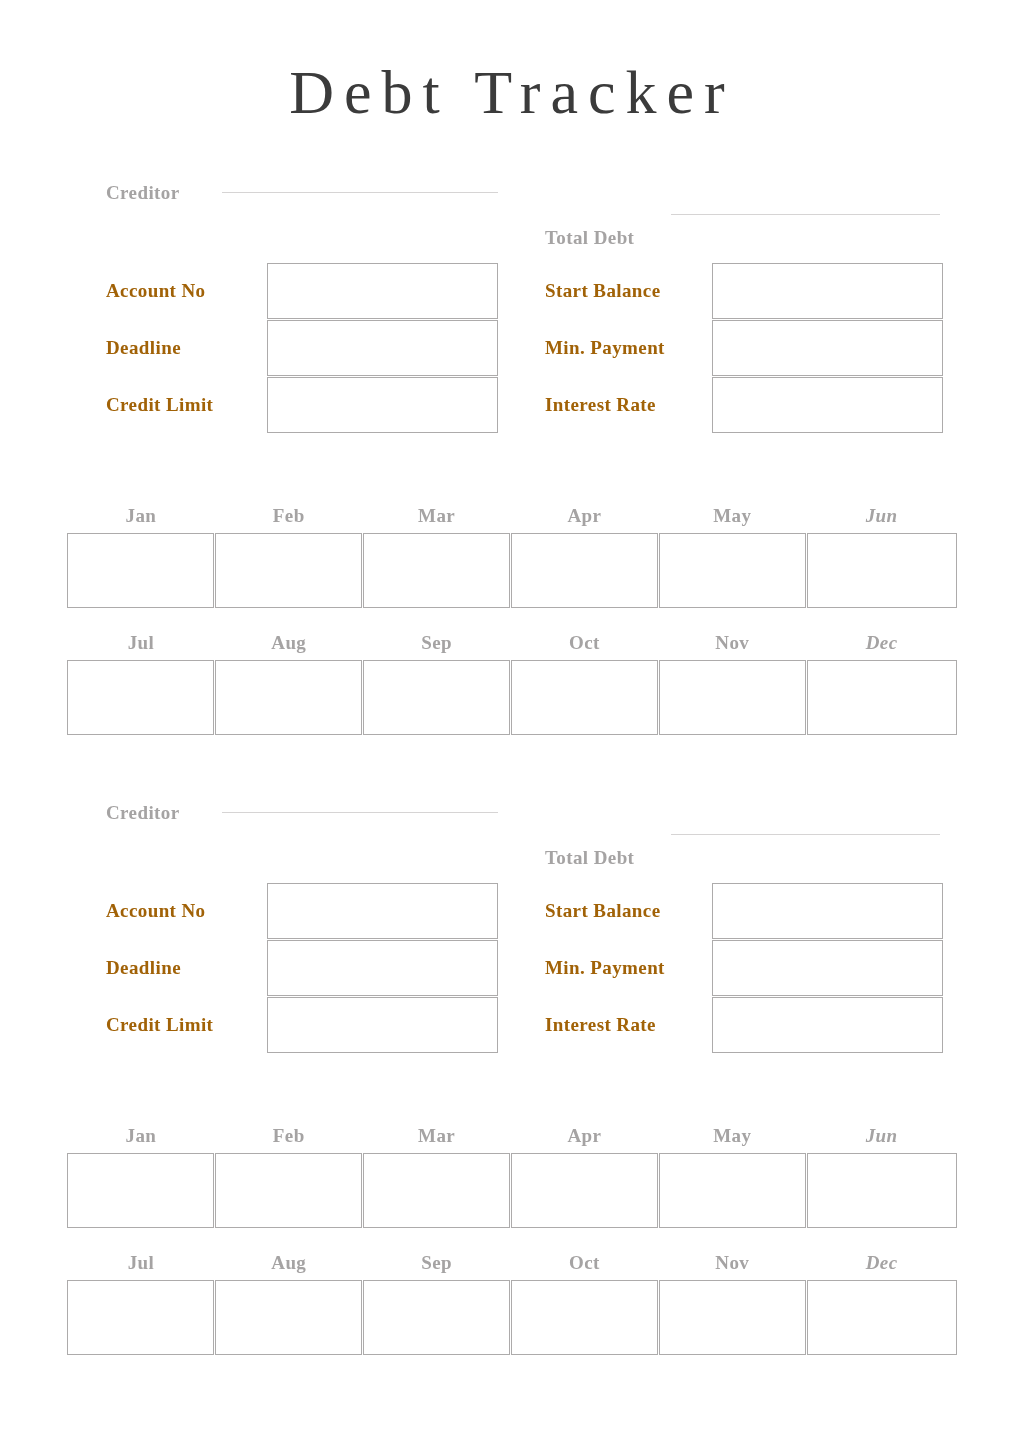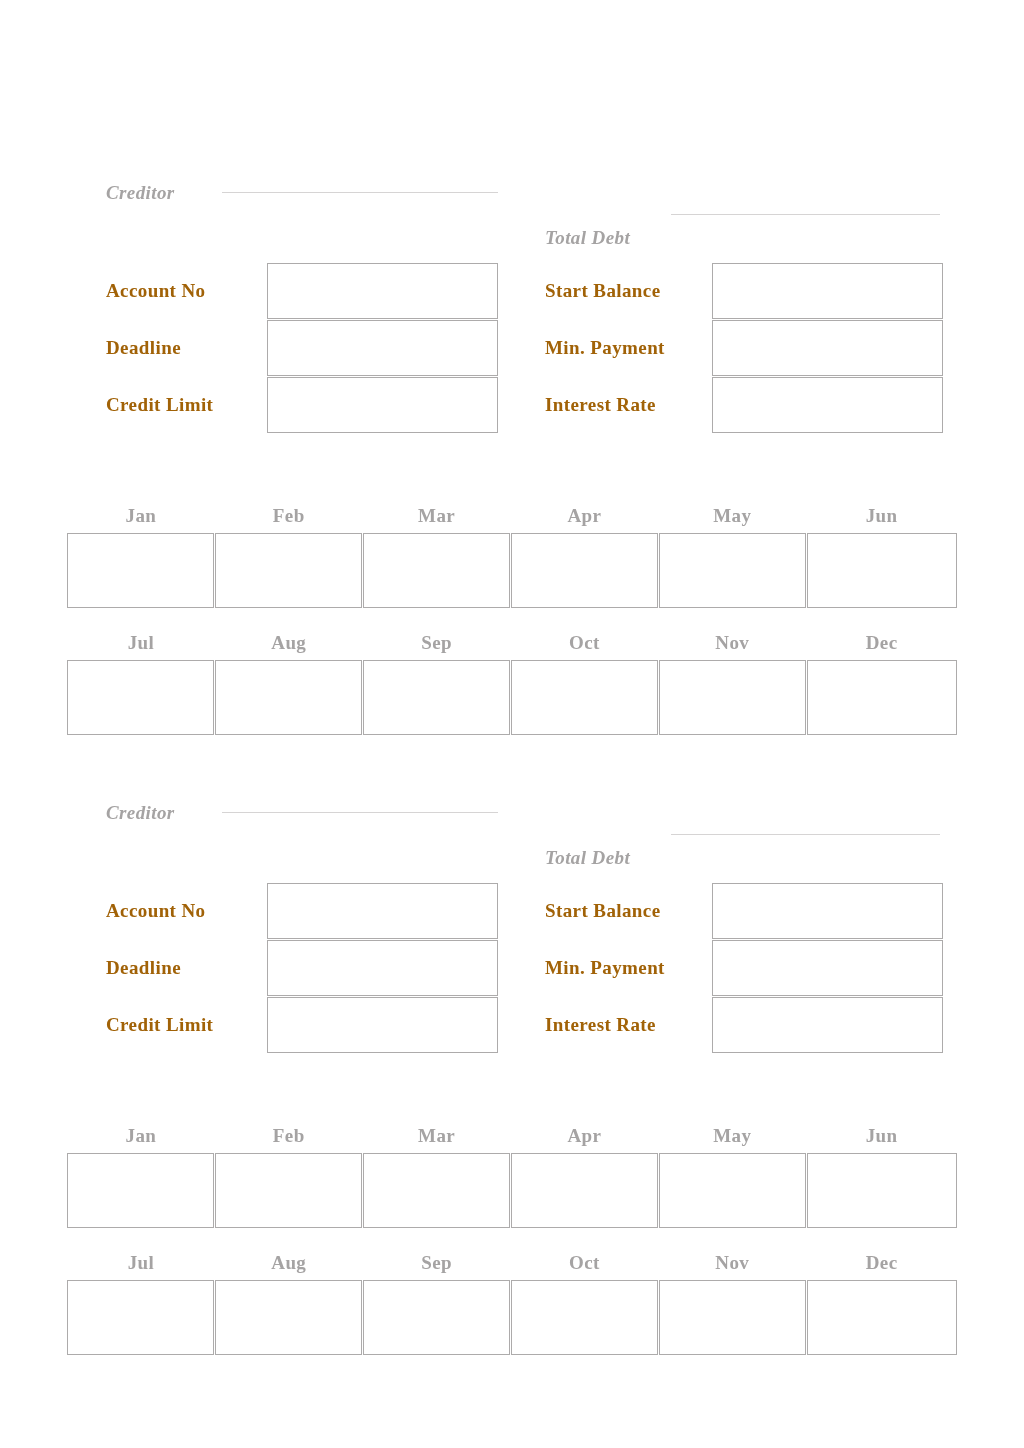--- a/index.html
+++ b/index.html
@@ -44,21 +44,20 @@
     left: 0;
     width: 1024px;
   }
   .debt-section.sec-1 { top: 180px; }
   .debt-section.sec-2 { top: 800px; }
 
   
   .top-row {
     position: relative;
     height: 44px;
-    font-style: italic;
   }
   .topfield { position: absolute; top: 0; height: 40px; }
   .topfield.left  { left: 106px; }
   .topfield.right { left: 545px; }
 
   .topfield-label {
     display: inline-block;
     vertical-align: middle;
     font-size: 19px;
     font-weight: 700;
@@ -141,21 +140,21 @@
   .month-name {
     flex: 1 1 0;
     text-align: center;
     font-size: 19px;
     font-weight: 700;
     color: #a5a3a3;
     letter-spacing: 0.4px;
     line-height: 22px;
     white-space: nowrap;
   }
-  .month-name.wide { flex: 1.02 1 0; }
+  .month-name.wide { flex: 1.02 1 0; font-style: italic; }
 
   .month-cells {
     position: relative;
     margin-left: 67px;
     width: 890px;
     display: flex;
     height: 75px;
   }
   .month-cell {
     flex: 1 1 0;
@@ -165,20 +164,21 @@
     margin-right: 1px;
   }
   .month-cell.wide { flex: 1.02 1 0; }
   .month-cell:last-child { margin-right: 0; }
 </style>
 </head>
 <body>
 
 <div class="page">
 
+  <div class="page-title">Debt Tracker</div>
 
   <div class="debt-section sec-1">
 
     <div class="top-row">
       <div class="topfield left">
         <span class="topfield-label">Creditor</span><span class="topfield-rule"></span>
       </div>
       <div class="topfield right">
         <span class="topfield-label">Total Debt</span><span class="topfield-rule"></span>
       </div>

